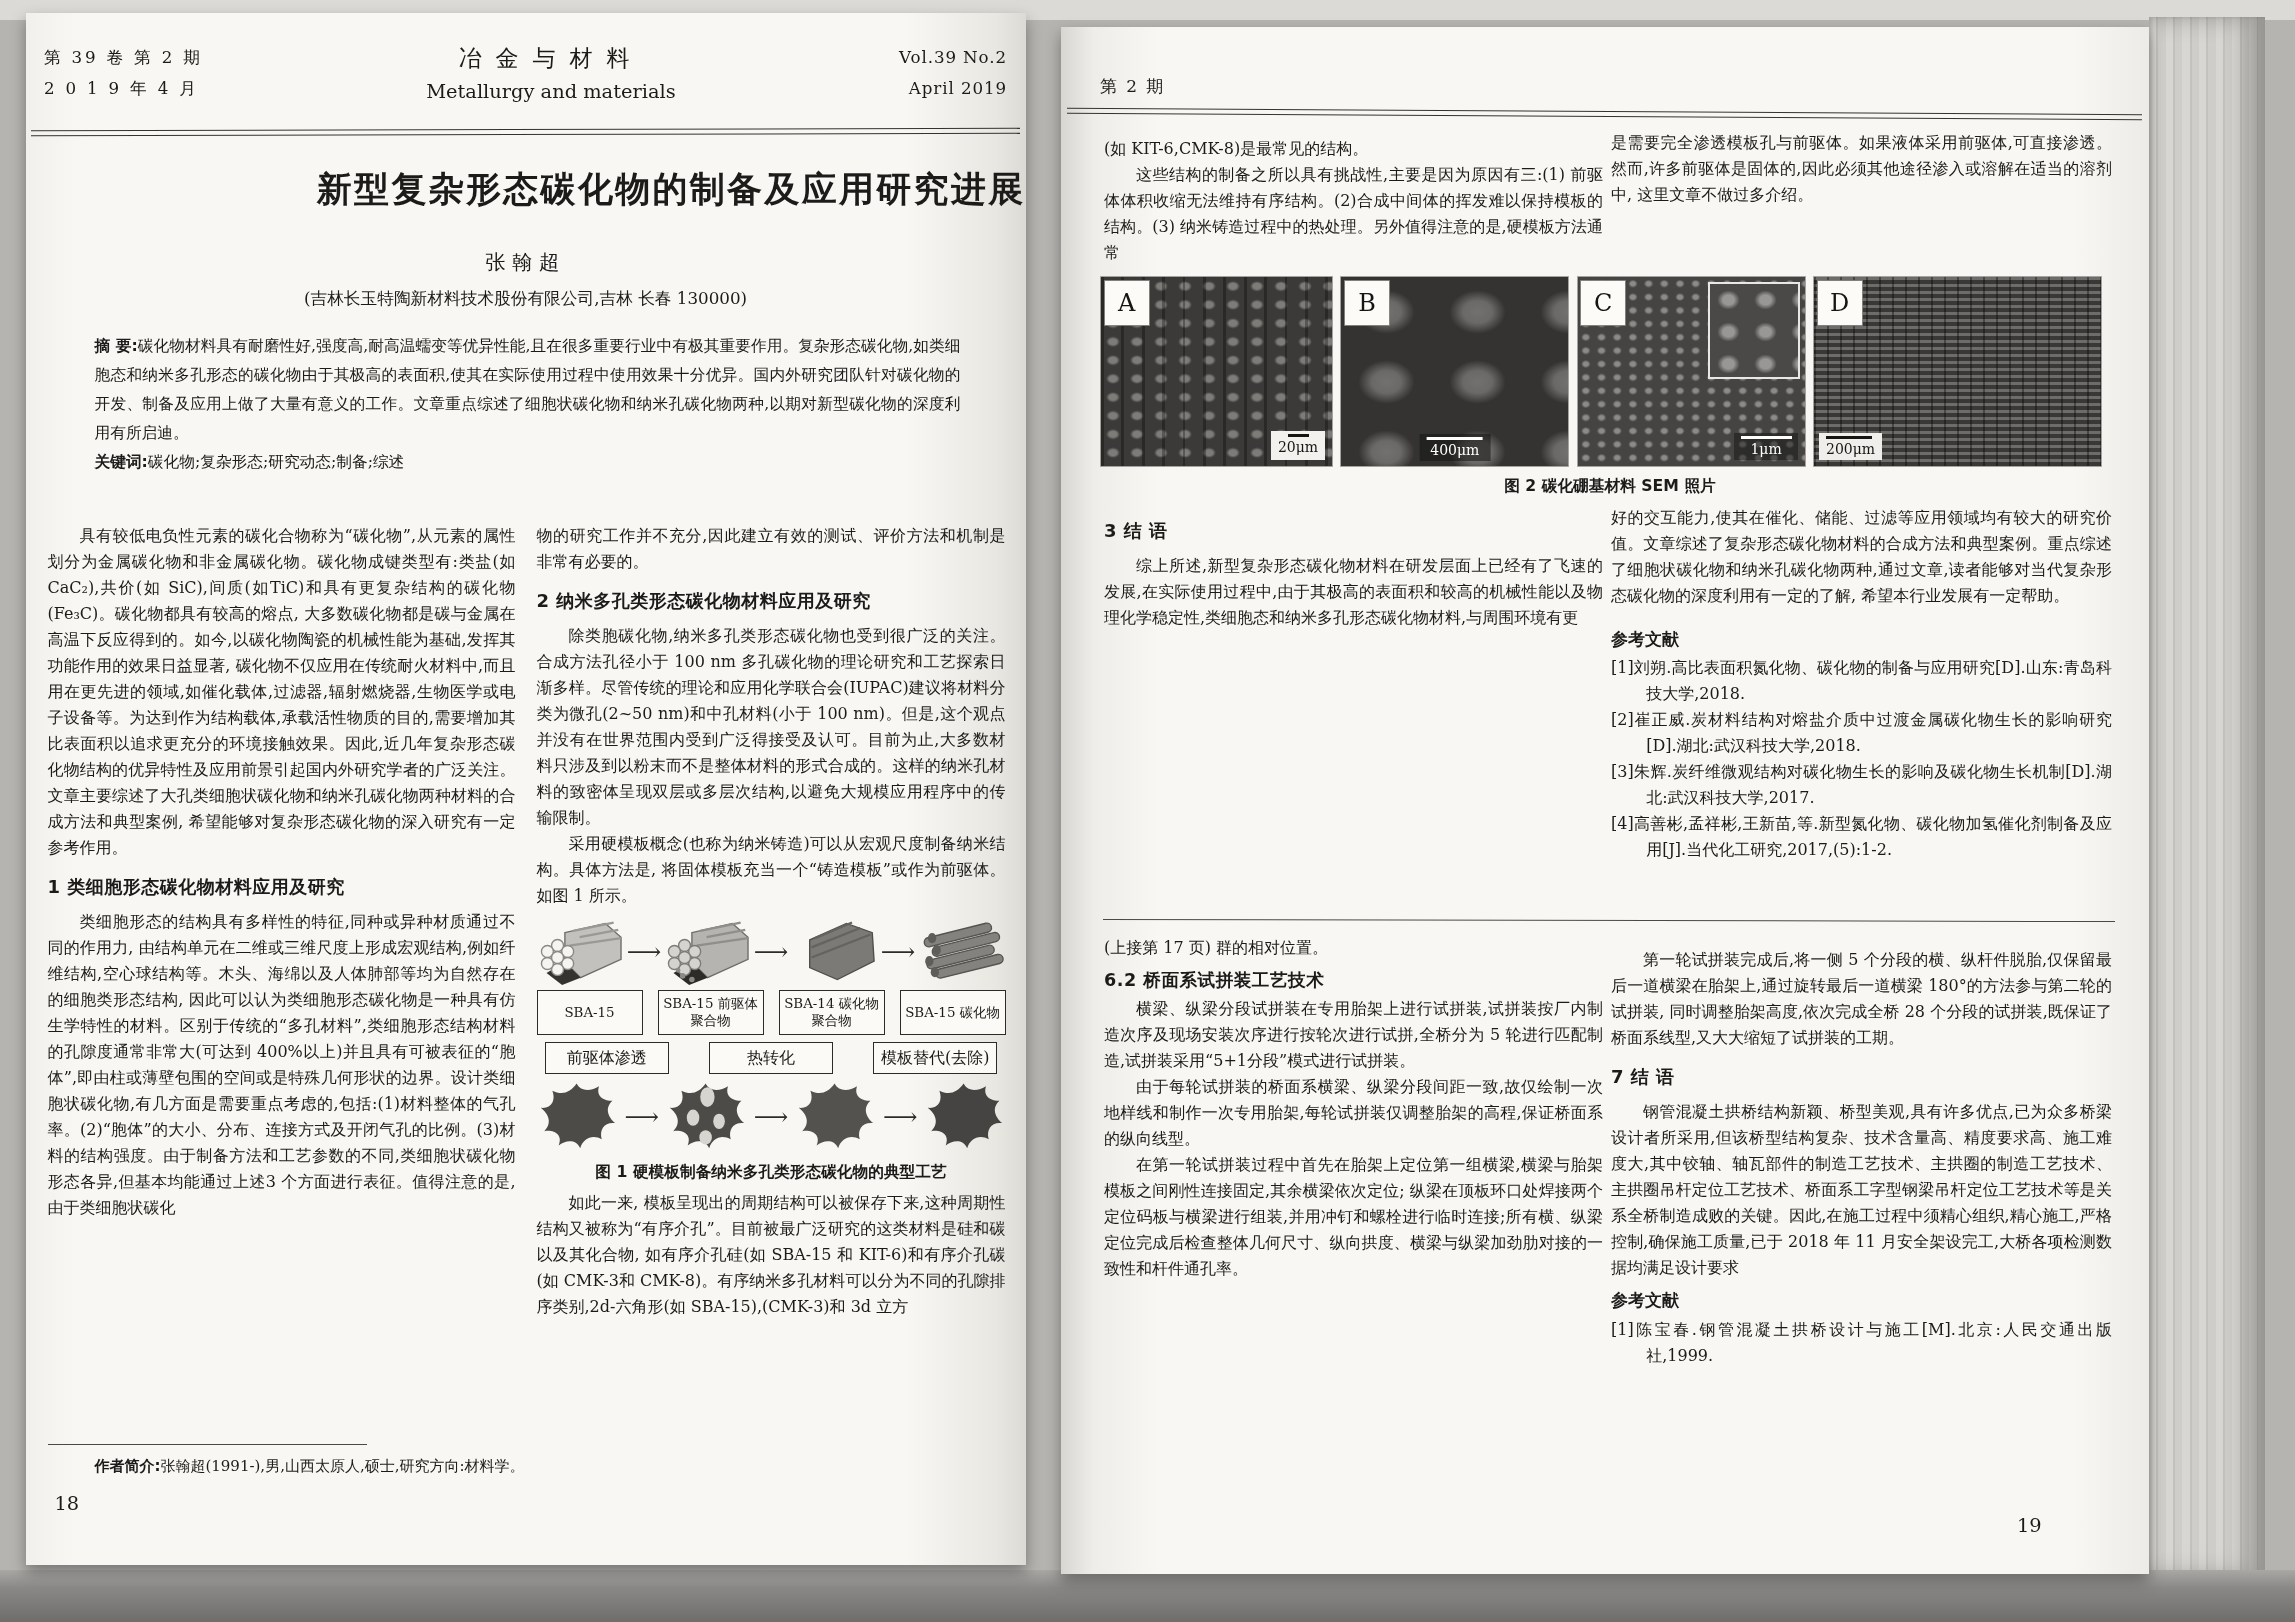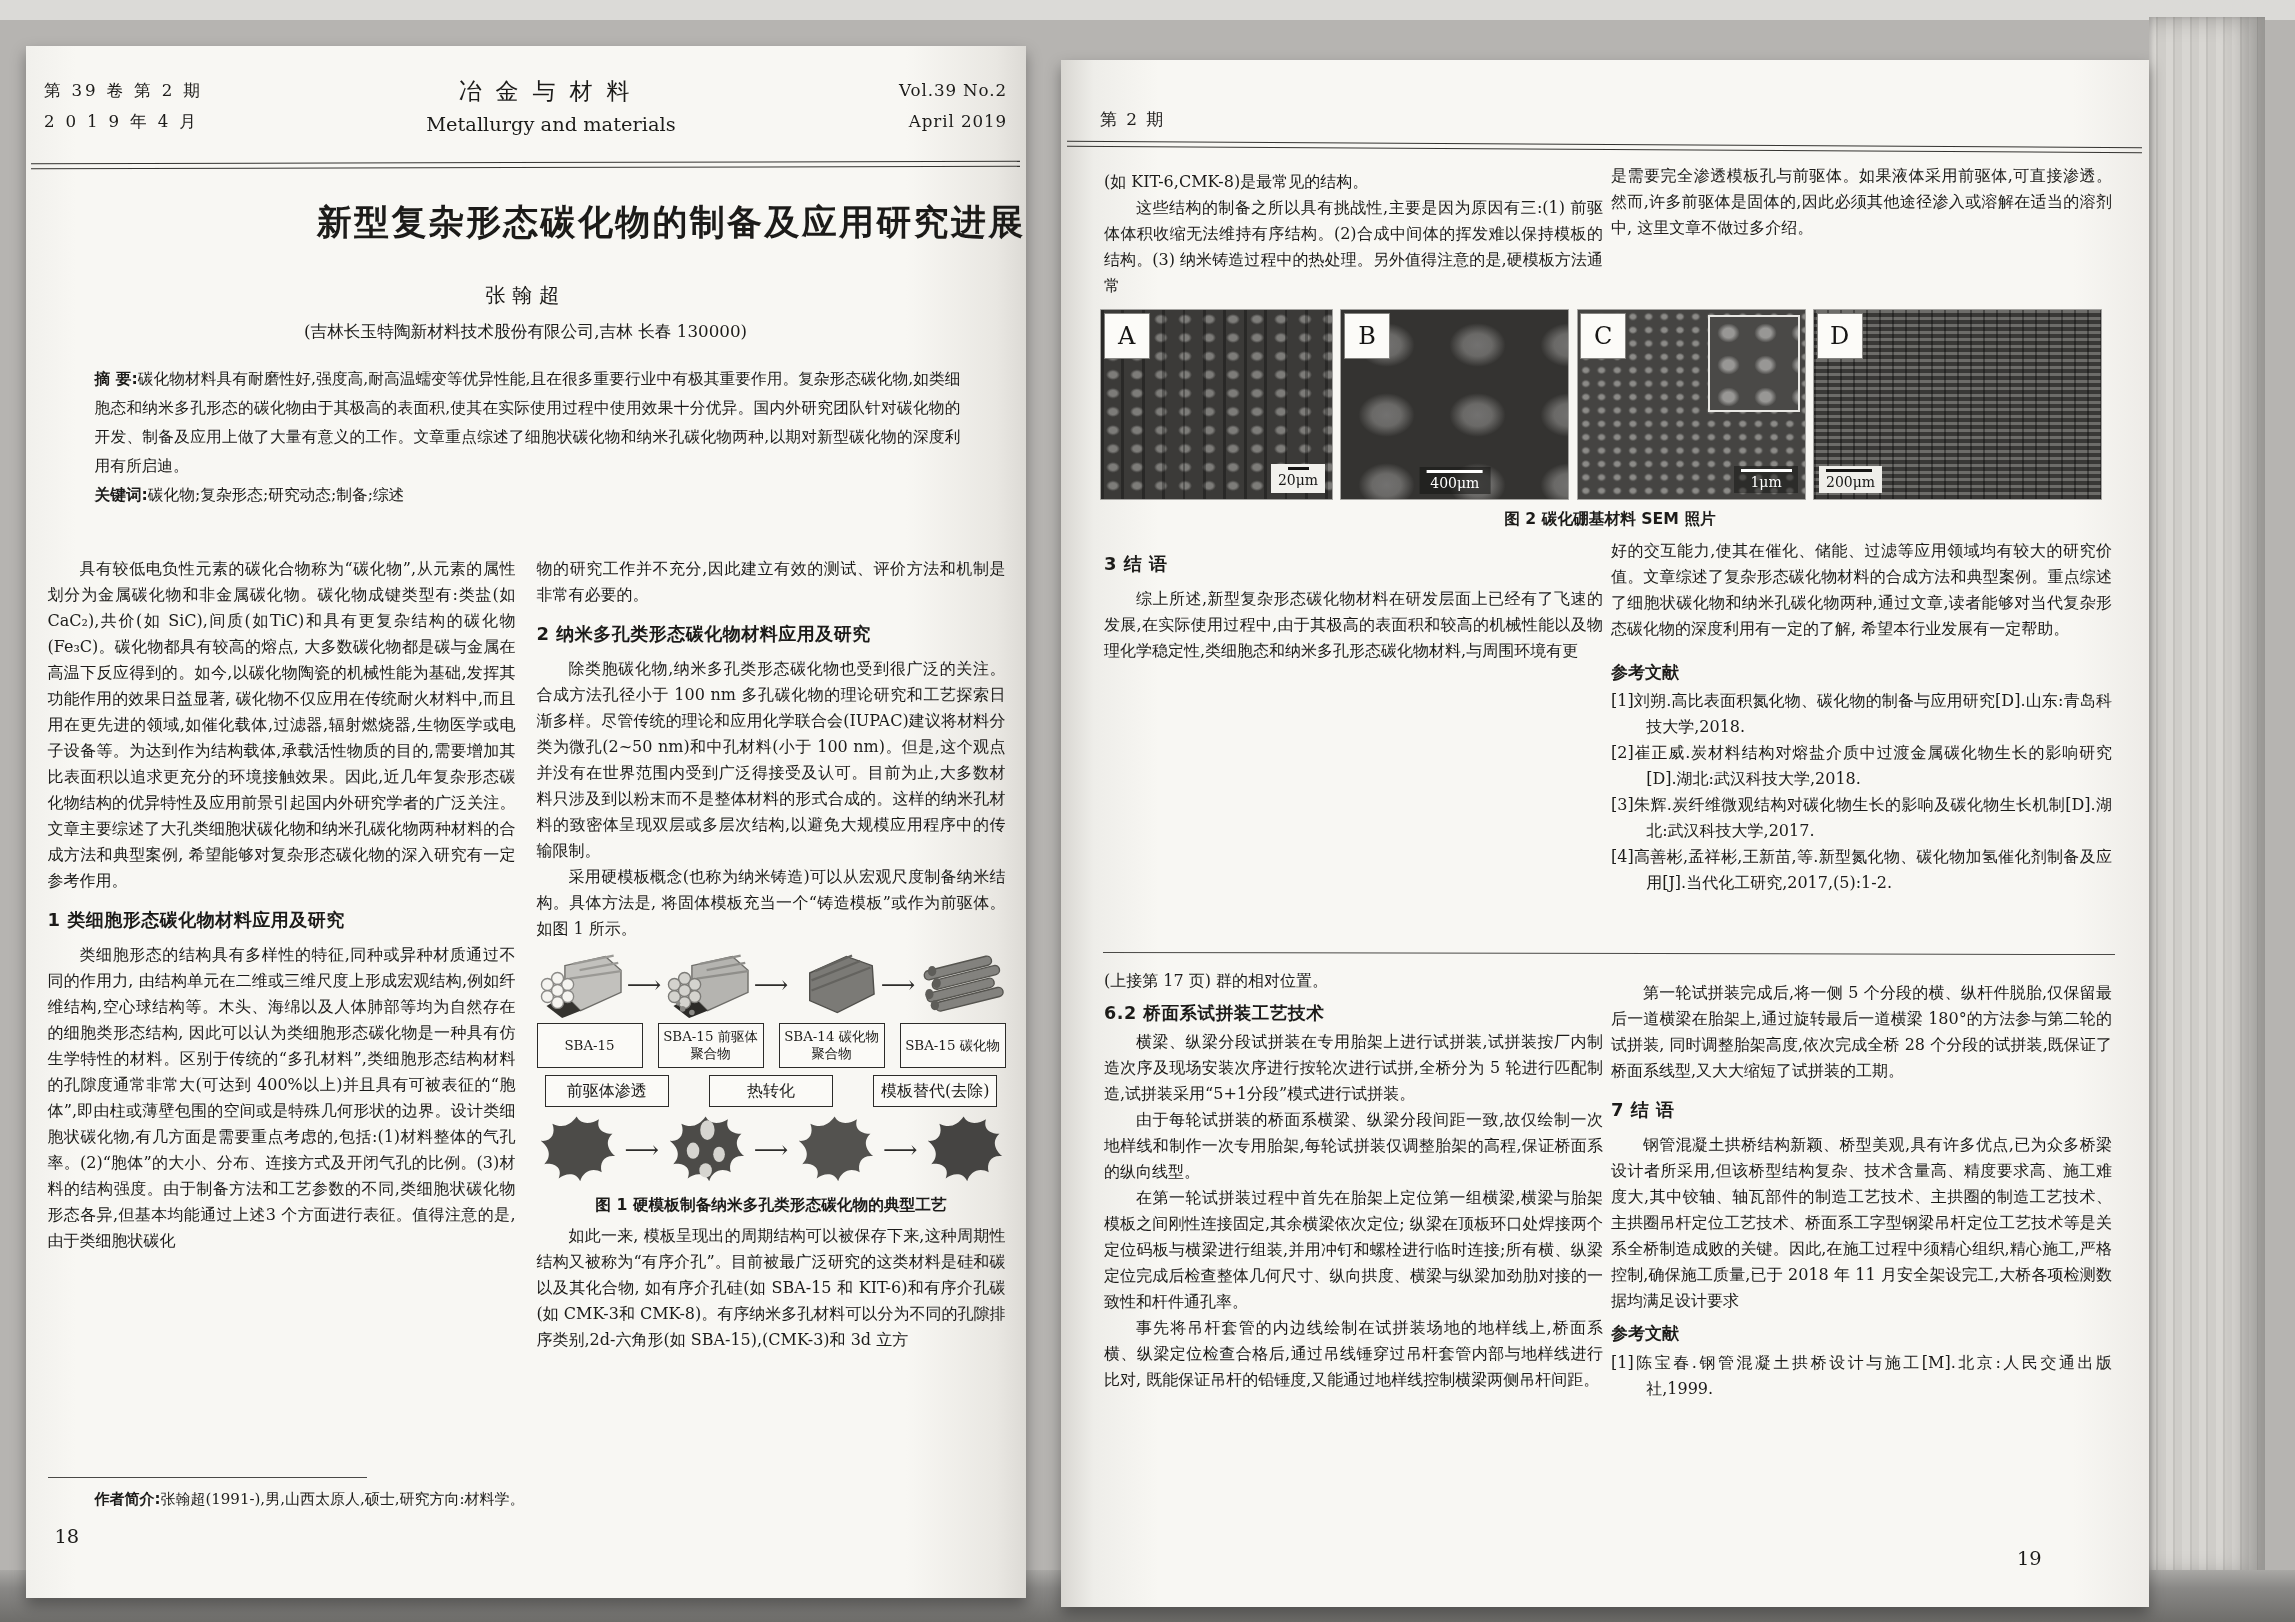--- a/index.html
+++ b/index.html
@@ -4,21 +4,21 @@
 <style>
   html,body{margin:0;padding:0;background:#9c9a97;}
   .scene{position:relative;width:2295px;height:1622px;overflow:hidden;
          background:#b6b4b1;font-family:"DejaVu Serif",serif;color:#1c1b19;}
   .backdrop-top{position:absolute;top:0;left:0;right:0;height:20.4px;background:#dbdad7;}
   .page-stack{position:absolute;left:2149px;top:16.7px;width:116px;height:1559px;
     background:repeating-linear-gradient(90deg,#d8d6d2 0 7.4px,#c3c1bd 7.4px 9.3px,#cfcdc9 9.3px 16.7px);
     box-shadow:inset -18.5px 0 23px rgba(0,0,0,.28), inset 2.8px 0 3.7px rgba(0,0,0,.12);}
   .backdrop-bottom{position:absolute;left:0;right:0;top:1570px;bottom:0;
     background:linear-gradient(180deg,#a9a8a5 0%,#898886 35%,#6e6d6a 100%);}
-  .page{position:absolute;box-shadow:0 7.4px 14px rgba(0,0,0,.35);margin-top:33px;}
+  .page{position:absolute;box-shadow:0 7.4px 14px rgba(0,0,0,.35);}
   .page-left{left:25.5px;top:13px;width:1000px;height:1552px;
     background:linear-gradient(90deg,#f1f0ec 0%,#f8f7f3 5%,#f8f7f3 88%,#e9e7e2 97%,#dcdad5 100%);}
   .page-right{left:1061px;top:27px;width:1088px;height:1547px;
     background:linear-gradient(90deg,#d8d6d1 0%,#eeede9 3%,#f8f7f3 9%,#f8f7f3 93%,#edebe7 100%);}
 
   
   .body-text{font-size:16px;line-height:26px;text-align:justify;margin:0;}
   .body-text.indent{text-indent:2em;}
   .section-h{font-family:"DejaVu Sans",sans-serif;font-weight:bold;font-size:18px;
              margin:14px 0 10.2px 0;letter-spacing:0.5px;}
@@ -315,21 +315,20 @@
     </div>
 
     <div class="rp-divider"></div>
 
     <div class="rp-c1-bot">
       <p class="body-text">(上接第 17 页) 群的相对位置。</p>
       <h3 class="section-h h62" style="margin:6.5px 0 4.6px 0;">6.2  桥面系试拼装工艺技术</h3>
       <p class="body-text indent">横梁、纵梁分段试拼装在专用胎架上进行试拼装,试拼装按厂内制造次序及现场安装次序进行按轮次进行试拼,全桥分为 5 轮进行匹配制造,试拼装采用“5+1分段”模式进行试拼装。</p>
       <p class="body-text indent">由于每轮试拼装的桥面系横梁、纵梁分段间距一致,故仅绘制一次地样线和制作一次专用胎架,每轮试拼装仅调整胎架的高程,保证桥面系的纵向线型。</p>
       <p class="body-text indent">在第一轮试拼装过程中首先在胎架上定位第一组横梁,横梁与胎架模板之间刚性连接固定,其余横梁依次定位; 纵梁在顶板环口处焊接两个定位码板与横梁进行组装,并用冲钉和螺栓进行临时连接;所有横、纵梁定位完成后检查整体几何尺寸、纵向拱度、横梁与纵梁加劲肋对接的一致性和杆件通孔率。</p>
-      <p class="body-text indent">事先将吊杆套管的内边线绘制在试拼装场地的地样线上,桥面系横、纵梁定位检查合格后,通过吊线锤穿过吊杆套管内部与地样线进行比对, 既能保证吊杆的铅锤度,又能通过地样线控制横梁两侧吊杆间距。</p>
     </div>
 
     <div class="rp-c2-bot">
       <p class="body-text indent">第一轮试拼装完成后,将一侧 5 个分段的横、纵杆件脱胎,仅保留最后一道横梁在胎架上,通过旋转最后一道横梁 180°的方法参与第二轮的试拼装, 同时调整胎架高度,依次完成全桥 28 个分段的试拼装,既保证了桥面系线型,又大大缩短了试拼装的工期。</p>
       <h3 class="section-h">7  结  语</h3>
       <p class="body-text indent">钢管混凝土拱桥结构新颖、桥型美观,具有许多优点,已为众多桥梁设计者所采用,但该桥型结构复杂、技术含量高、精度要求高、施工难度大,其中铰轴、轴瓦部件的制造工艺技术、主拱圈的制造工艺技术、主拱圈吊杆定位工艺技术、桥面系工字型钢梁吊杆定位工艺技术等是关系全桥制造成败的关键。因此,在施工过程中须精心组织,精心施工,严格控制,确保施工质量,已于 2018 年 11 月安全架设完工,大桥各项检测数据均满足设计要求</p>
       <p class="refs-label">参考文献</p>
       <p class="ref-item">[1]陈宝春.钢管混凝土拱桥设计与施工[M].北京:人民交通出版社,1999.</p>
     </div>
 

